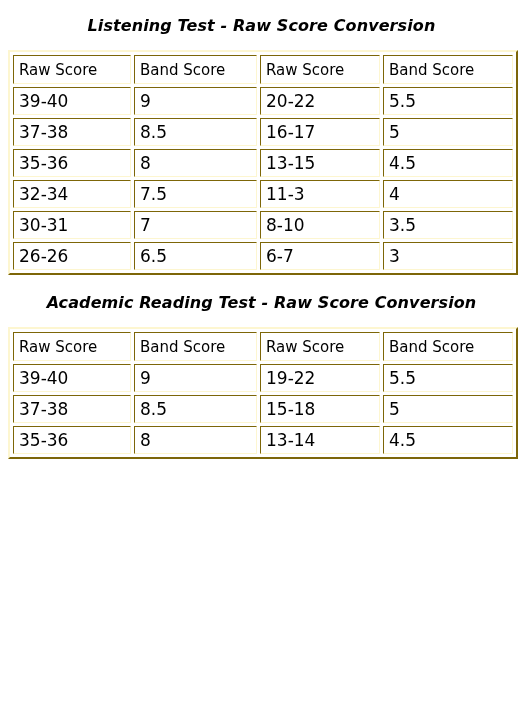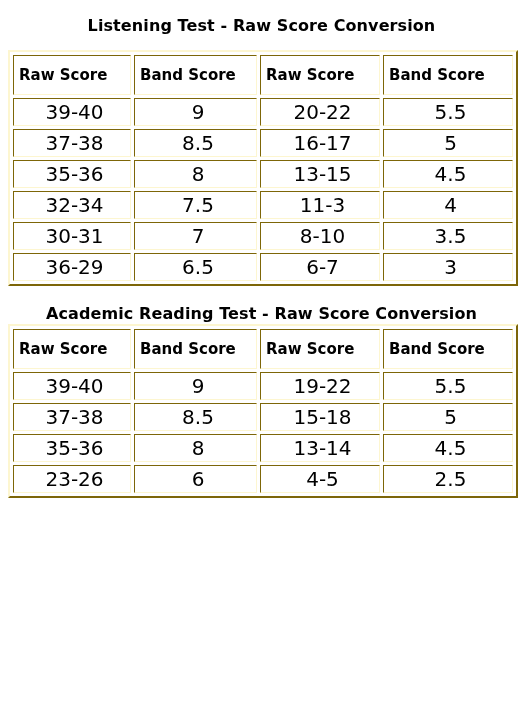--- a/index.html
+++ b/index.html
@@ -26,29 +26,31 @@
     width: 100%;
   }
 
   .section-title {
     text-align: center;
     font-size: 16px;
     font-weight: bold;
     color: #000000;
     letter-spacing: 0.1px;
     line-height: 20px;
+    font-style: italic;
   }
 
   #section-listening .section-title {
     padding-top: 16px;
     padding-bottom: 14px;
   }
 
   #section-reading .section-title {
     padding-top: 18px;
+    padding-bottom: 14px;
   }
 
   .score-table {
     border-collapse: separate;
     border-spacing: 3px;
     width: 501px;
     margin-left: 8px;
     background: #ffffff;
     border: 2px solid;
     border-color: #fdf6d0 #7d6608 #7d6608 #fdf6d0;
@@ -69,28 +71,27 @@
     vertical-align: middle;
     padding: 0 0 0 5px;
     height: 28px;
     box-sizing: border-box;
     white-space: nowrap;
     overflow: hidden;
   }
 
   .score-table th {
     font-size: 15px;
-    font-weight: bold;
-    height: 40px;
+    font-weight: normal;
+    height: 29px;
   }
 
   .score-table td {
-    font-size: 20px;
+    font-size: 17px;
     font-weight: normal;
-    text-align: center;
   }
 </style>
 </head>
 <body>
 
 <div class="page">
 
   <div class="section" id="section-listening">
     <div class="section-title">Listening Test - Raw Score Conversion</div>
     <table class="score-table">
@@ -133,21 +134,21 @@
           <td>11-3</td>
           <td>4</td>
         </tr>
         <tr>
           <td>30-31</td>
           <td>7</td>
           <td>8-10</td>
           <td>3.5</td>
         </tr>
         <tr>
-          <td>36-29</td>
+          <td>26-26</td>
           <td>6.5</td>
           <td>6-7</td>
           <td>3</td>
         </tr>
       </tbody>
     </table>
   </div>
 
   <div class="section" id="section-reading">
     <div class="section-title">Academic Reading Test - Raw Score Conversion</div>
@@ -178,23 +179,17 @@
           <td>8.5</td>
           <td>15-18</td>
           <td>5</td>
         </tr>
         <tr>
           <td>35-36</td>
           <td>8</td>
           <td>13-14</td>
           <td>4.5</td>
         </tr>
-        <tr>
-          <td>23-26</td>
-          <td>6</td>
-          <td>4-5</td>
-          <td>2.5</td>
-        </tr>
       </tbody>
     </table>
   </div>
 
 </div>
 
 </body></html>

